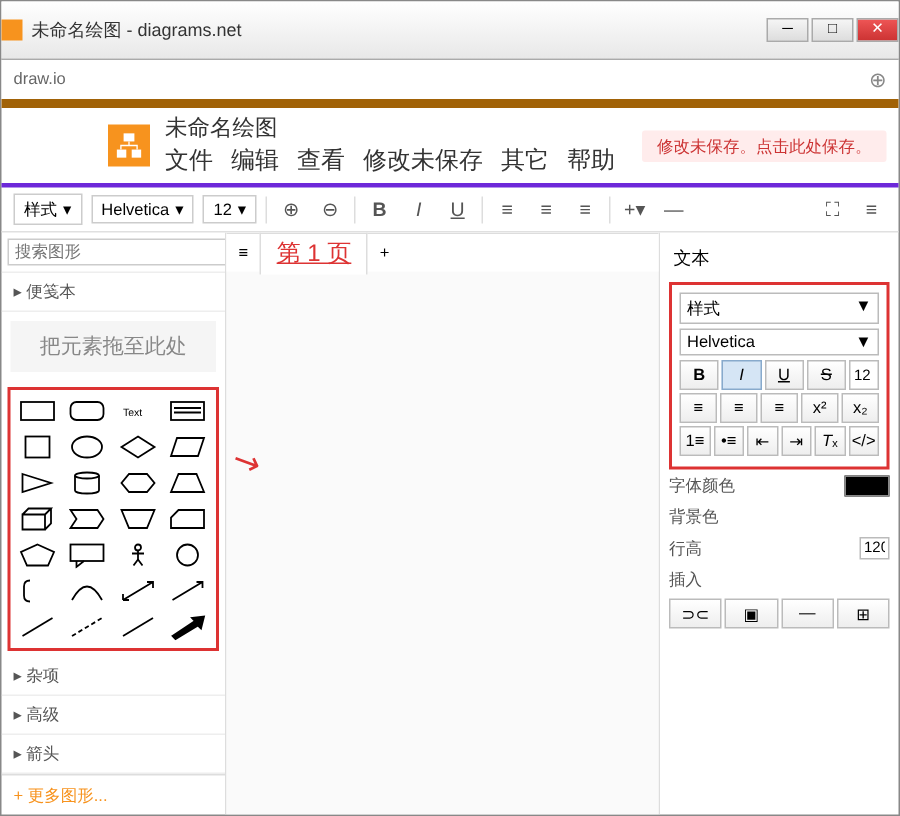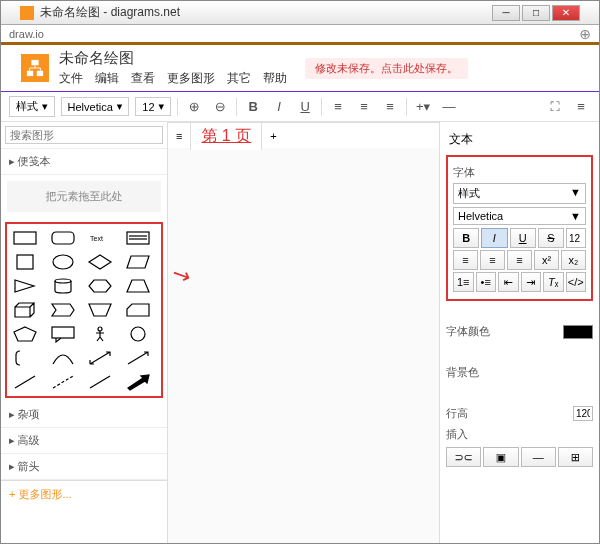--- a/index.html
+++ b/index.html
@@ -1,41 +1,41 @@
 <!DOCTYPE html>
 <html><head>
 <meta charset="utf-8">
 <style>
 * { box-sizing: border-box; margin: 0; padding: 0; }
 body { font-family: Arial, sans-serif; font-size: 11px; width: 600px; height: 544px; overflow: hidden; background: #f0f0f0; }
 .window { border: 1px solid #888; width: 100%; height: 100%; display: flex; flex-direction: column; background: #fff; }
-.titlebar { background: linear-gradient(#fff, #e8e8e8); height: 24px; display: flex; align-items: center; padding: 0 19px; border-bottom: 1px solid #aaa; }
+.titlebar { background: linear-gradient(#fff, #e8e8e8); height: 39px; display: flex; align-items: center; padding: 0 0; border-bottom: 1px solid #aaa; }
 .titlebar .icon-app { width: 14px; height: 14px; background: #f7931e; margin-right: 6px; }
 .titlebar .title { flex: 1; font-size: 12px; color: #333; }
 .winbtns { display: flex; gap: 2px; }
 .winbtn { width: 28px; height: 16px; background: linear-gradient(#f5f5f5,#ddd); border: 1px solid #aaa; font-size: 10px; text-align: center; line-height: 14px; }
 .winbtn.close { background: linear-gradient(#e55,#c33); color: #fff; }
-.addrbar { background: #fff; height: 20px; padding: 2px 8px; border-bottom: 3px solid #a16207; display: flex; align-items: center; justify-content: space-between; color: #666; font-size: 11px; }
-.header { display: flex; align-items: center; padding: 4px 20px; gap: 10px; border-bottom: 1px solid #6d28d9; }
+.addrbar { background: #fff; height: 32px; padding: 2px 8px; border-bottom: 6px solid #a16207; display: flex; align-items: center; justify-content: space-between; color: #666; font-size: 11px; }
+.header { display: flex; align-items: center; padding: 4px 8px; gap: 10px; border-bottom: 3px solid #6d28d9; justify-content: flex-end; }
 .logo { width: 28px; height: 28px; background: #f7931e; display: flex; align-items: center; justify-content: center; }
 .logo svg { width: 18px; height: 18px; }
 .doctitle { font-size: 15px; color: #333; }
-.menubar { display: flex; gap: 12px; font-size: 12px; color: #333; margin-top: 2px; }
+.menubar { display: flex; gap: 12px; font-size: 16px; color: #333; margin-top: 2px; }
 .menubar span { cursor: pointer; }
 .warn { background: #ffecec; color: #c33; padding: 3px 10px; font-size: 11px; border-radius: 2px; margin-left: 8px; }
 .toolbar { display: flex; align-items: center; gap: 6px; padding: 4px 8px; border-bottom: 1px solid #e0e0e0; height: 30px; }
 .sel { border: 1px solid #ccc; padding: 2px 6px; font-size: 11px; background: #fff; display: flex; align-items: center; gap: 4px; }
 .tbbtn { width: 20px; height: 20px; display: flex; align-items: center; justify-content: center; color: #555; font-size: 13px; }
 .tsep { width: 1px; height: 18px; background: #ddd; }
 .main { flex: 1; display: flex; overflow: hidden; }
-.sidebar { width: 167px; border-right: 1px solid #ddd; display: flex; flex-direction: column; overflow: hidden; }
+.sidebar { width: 150px; border-right: 1px solid #ddd; display: flex; flex-direction: column; overflow: hidden; }
 .search { padding: 4px; border-bottom: 1px solid #eee; display: flex; }
 .search input { flex: 1; border: 1px solid #ccc; padding: 2px 4px; font-size: 11px; }
 .section { padding: 5px 8px; font-size: 11px; color: #555; border-bottom: 1px solid #eee; }
-.drop { margin: 6px; padding: 8px; text-align: center; font-size: 11px; color: #888; background: #f5f5f5; }
+.drop { margin: 6px; padding: 8px; text-align: center; font-size: 14px; color: #888; background: #f5f5f5; }
 .shapes-box { margin: 4px; border: 2px solid #d33; padding: 4px; }
 .shapes-grid { display: grid; grid-template-columns: repeat(4, 1fr); gap: 4px; }
 .shape { width: 28px; height: 20px; display: flex; align-items: center; justify-content: center; }
 .shape svg { width: 26px; height: 18px; stroke: #000; fill: none; stroke-width: 1.2; }
 .more { border-top: 1px solid #ddd; padding: 6px 8px; color: #f7931e; font-size: 11px; }
 .canvas-wrap { flex: 1; display: flex; flex-direction: column; background: #fafafa; position: relative; }
 .canvas { flex: 1; position: relative; background: #fff; margin: 8px 0 0 40px; background-image: linear-gradient(#eee 1px, transparent 1px), linear-gradient(90deg, #eee 1px, transparent 1px); background-size: 18px 18px; }
 .arrow { position: absolute; left: 4px; top: 140px; color: #d33; font-size: 22px; transform: rotate(-25deg); }
 .sel-shape { position: absolute; left: 105px; top: 180px; width: 70px; height: 46px; border: 1px dashed #2af; background: rgba(255,255,255,.6); display: flex; align-items: center; justify-content: center; font-size: 10px; color: #5a9; font-style: italic; }
 .handle { position: absolute; width: 7px; height: 7px; background: #2af; border-radius: 50%; }
@@ -43,21 +43,21 @@
 .tab { border: 1px solid #ddd; border-bottom: none; padding: 3px 10px; font-size: 16px; color: #d33; background: #fff; text-decoration: underline; }
 .panel { width: 160px; border-left: 1px solid #ddd; padding: 6px; overflow: hidden; }
 .panel-title { text-align: left; font-size: 12px; padding: 3px; margin-bottom: 4px; }
 .panel-box { border: 2px solid #d33; padding: 5px; }
 .plabel { font-size: 11px; color: #555; padding: 3px 0; }
 .psel { width: 100%; border: 1px solid #bbb; padding: 2px 4px; font-size: 11px; margin-bottom: 3px; display: flex; justify-content: space-between; }
 .btnrow { display: flex; gap: 2px; margin: 2px 0; }
 .pbtn { flex: 1; border: 1px solid #bbb; background: linear-gradient(#fff,#eee); height: 20px; font-size: 11px; display: flex; align-items: center; justify-content: center; }
 .pbtn.active { background: #d5e5f5; border-color: #8ac; }
 .sizein { width: 20px; border: 1px solid #bbb; padding: 1px 2px; font-size: 10px; text-align: right; }
-.prow { display: flex; justify-content: space-between; align-items: center; padding: 3px 0; font-size: 11px; color: #555; margin-top: 20px; }
+.prow { display: flex; justify-content: space-between; align-items: center; padding: 3px 0; font-size: 11px; color: #555; }
 .colorswatch { width: 30px; height: 14px; background: #000; border: 1px solid #888; }
 .globe { font-size: 14px; color: #888; }
 </style>
 </head>
 <body>
 
 <div class="window">
   <div class="titlebar">
     <div class="icon-app"></div>
     <div class="title">未命名绘图 - diagrams.net</div>
@@ -81,21 +81,21 @@
           <rect x="12" y="13" width="7" height="6" fill="#fff"></rect>
           <path d="M10 7v3M10 10H4v3M10 10h6v3" stroke="#fff" fill="none"></path>
         </svg>
     </div>
     <div>
       <div class="doctitle">未命名绘图</div>
       <div class="menubar">
         <span>文件</span>
         <span>编辑</span>
         <span>查看</span>
-        <span>更多图形</span>
+        <span>修改未保存</span>
         <span>其它</span>
         <span>帮助</span>
       </div>
     </div>
     <div class="warn">修改未保存。点击此处保存。</div>
   </div>
 
   <div class="toolbar">
     <div class="sel"><span>样式</span> ▾</div>
     <div class="sel"><span>Helvetica</span> ▾</div>
@@ -293,21 +293,20 @@
       <div class="tabs">
         <span>≡</span>
         <div class="tab">第 1 页</div>
         <span>+</span>
       </div>
     </div>
 
     <div class="panel">
       <div class="panel-title">文本</div>
       <div class="panel-box">
-        <div class="plabel">字体</div>
         <div class="psel">
             <span>样式</span>
             <span>▼</span>
           </div>
         <div class="psel">
             <span>Helvetica</span>
             <span>▼</span>
           </div>
         <div class="btnrow">
           <div class="pbtn">

